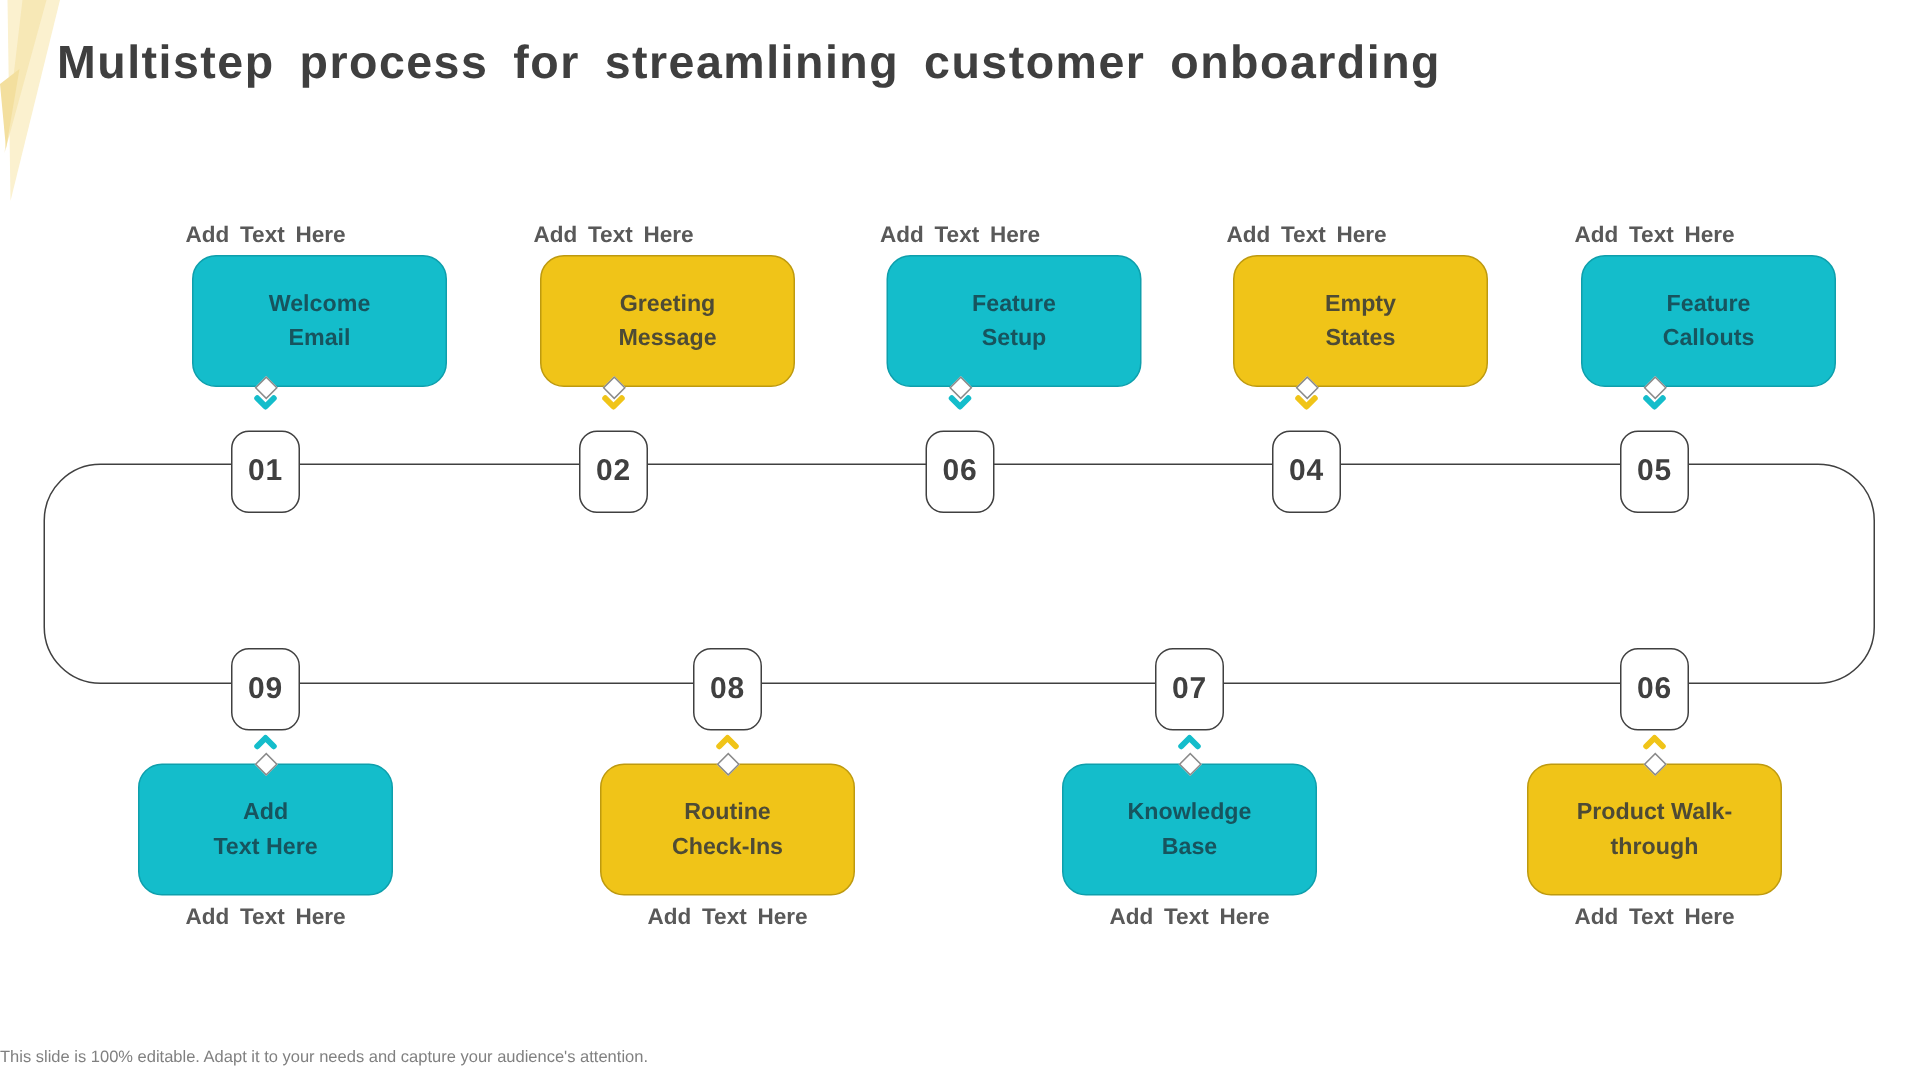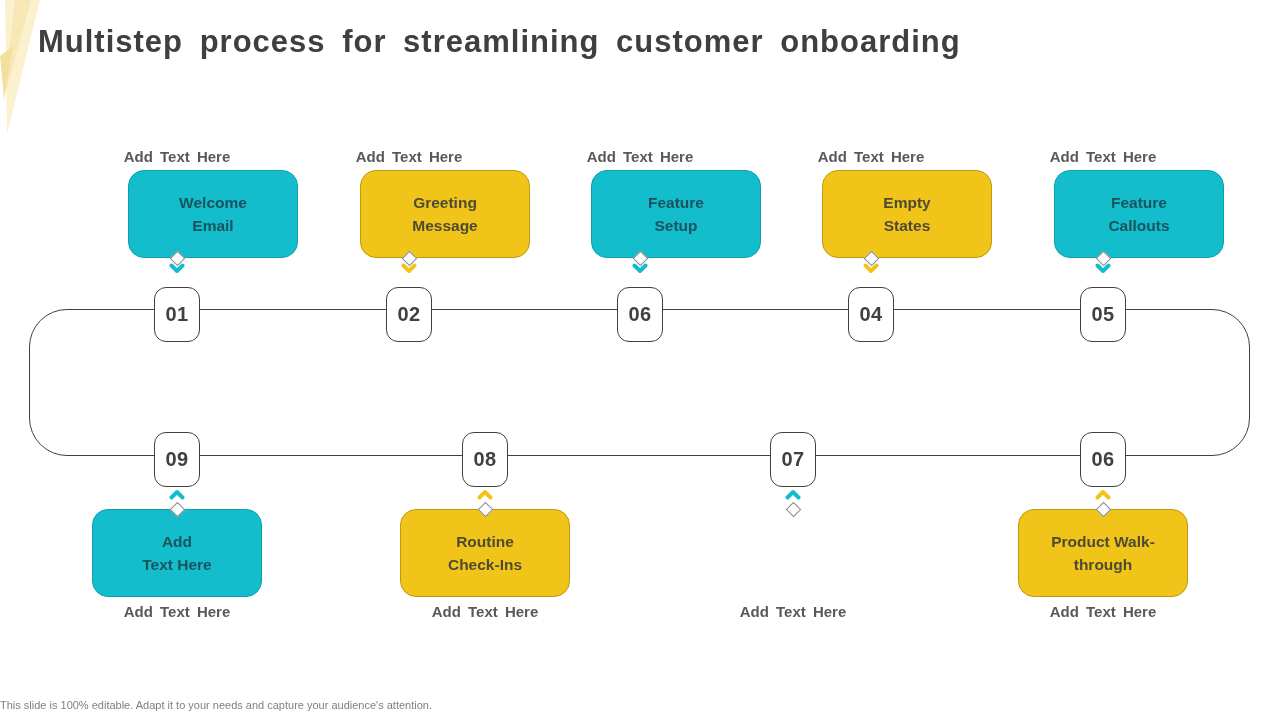--- a/index.html
+++ b/index.html
@@ -206,20 +206,24 @@
   </div>
 
   <div class="step bottom" style="left:708px">
     <div class="badge">07</div>
     <div class="chev teal">
       <svg width="16" height="11" viewBox="0 0 16 11">
           <path d="M2.5 8.5 L8 3 L13.5 8.5" fill="none" stroke="currentColor" stroke-width="4" stroke-linecap="round" stroke-linejoin="round"></path>
         </svg>
     </div>
     <div class="diamond"></div>
+    <div class="step-box teal">
+      <span>Knowledge</span>
+      <span>Base</span>
+    </div>
     <div class="note">Add Text Here</div>
   </div>
 
   <div class="step bottom" style="left:1018px">
     <div class="badge">06</div>
     <div class="chev yellow">
       <svg width="16" height="11" viewBox="0 0 16 11">
           <path d="M2.5 8.5 L8 3 L13.5 8.5" fill="none" stroke="currentColor" stroke-width="4" stroke-linecap="round" stroke-linejoin="round"></path>
         </svg>
     </div>

